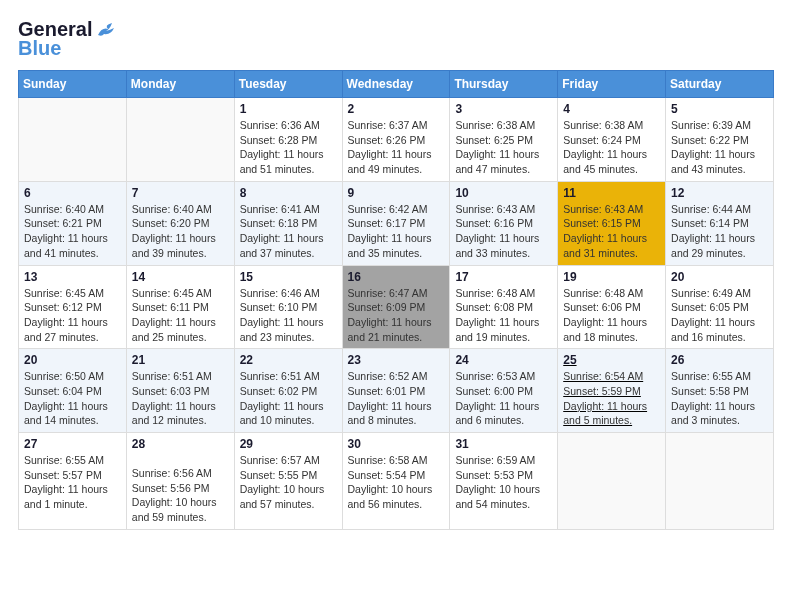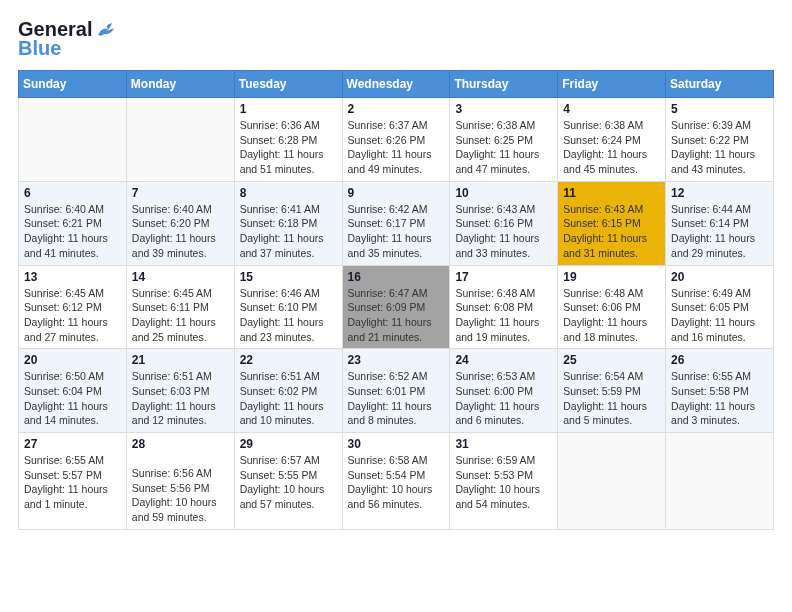--- a/index.html
+++ b/index.html
@@ -264,21 +264,21 @@
             <div class="day-info" style="white-space: pre-line;">Sunrise: 6:52 AM
 Sunset: 6:01 PM
 Daylight: 11 hours and 8 minutes.</div>
           </td>
           <td style="background: rgb(240, 245, 251);">
             <span class="day-num">24</span>
             <div class="day-info" style="white-space: pre-line;">Sunrise: 6:53 AM
 Sunset: 6:00 PM
 Daylight: 11 hours and 6 minutes.</div>
           </td>
-          <td style="background: rgb(240, 245, 251);">
+          <td style="background: rgb(240, 245, 251); text-decoration: underline;">
             <span class="day-num">25</span>
             <div class="day-info" style="white-space: pre-line;">Sunrise: 6:54 AM
 Sunset: 5:59 PM
 Daylight: 11 hours and 5 minutes.</div>
           </td>
           <td style="background: rgb(240, 245, 251);">
             <span class="day-num">26</span>
             <div class="day-info" style="white-space: pre-line;">Sunrise: 6:55 AM
 Sunset: 5:58 PM
 Daylight: 11 hours and 3 minutes.</div>

